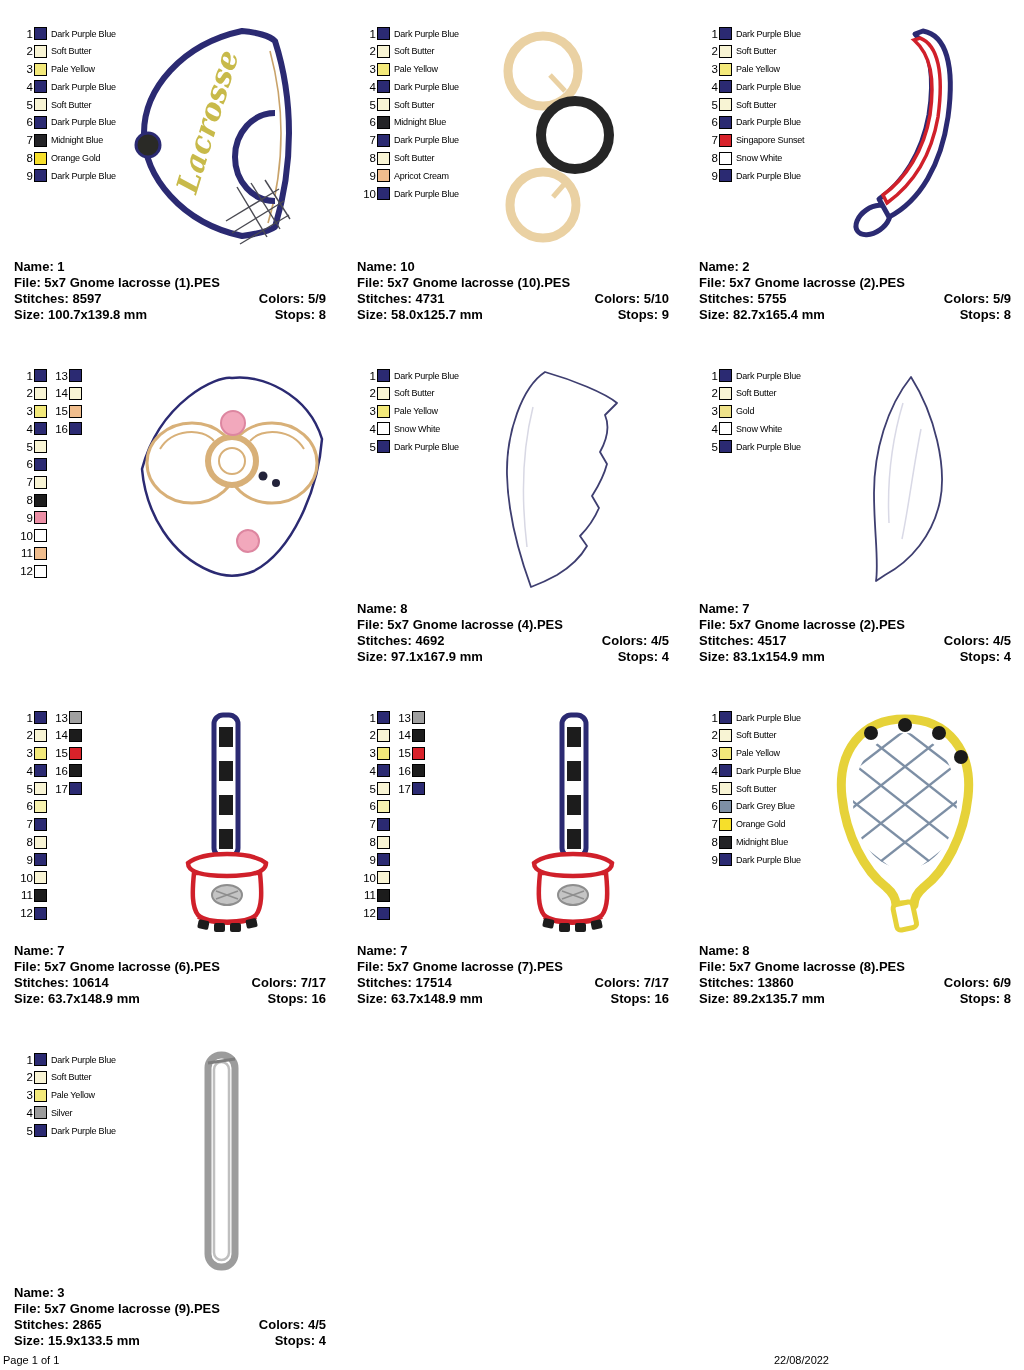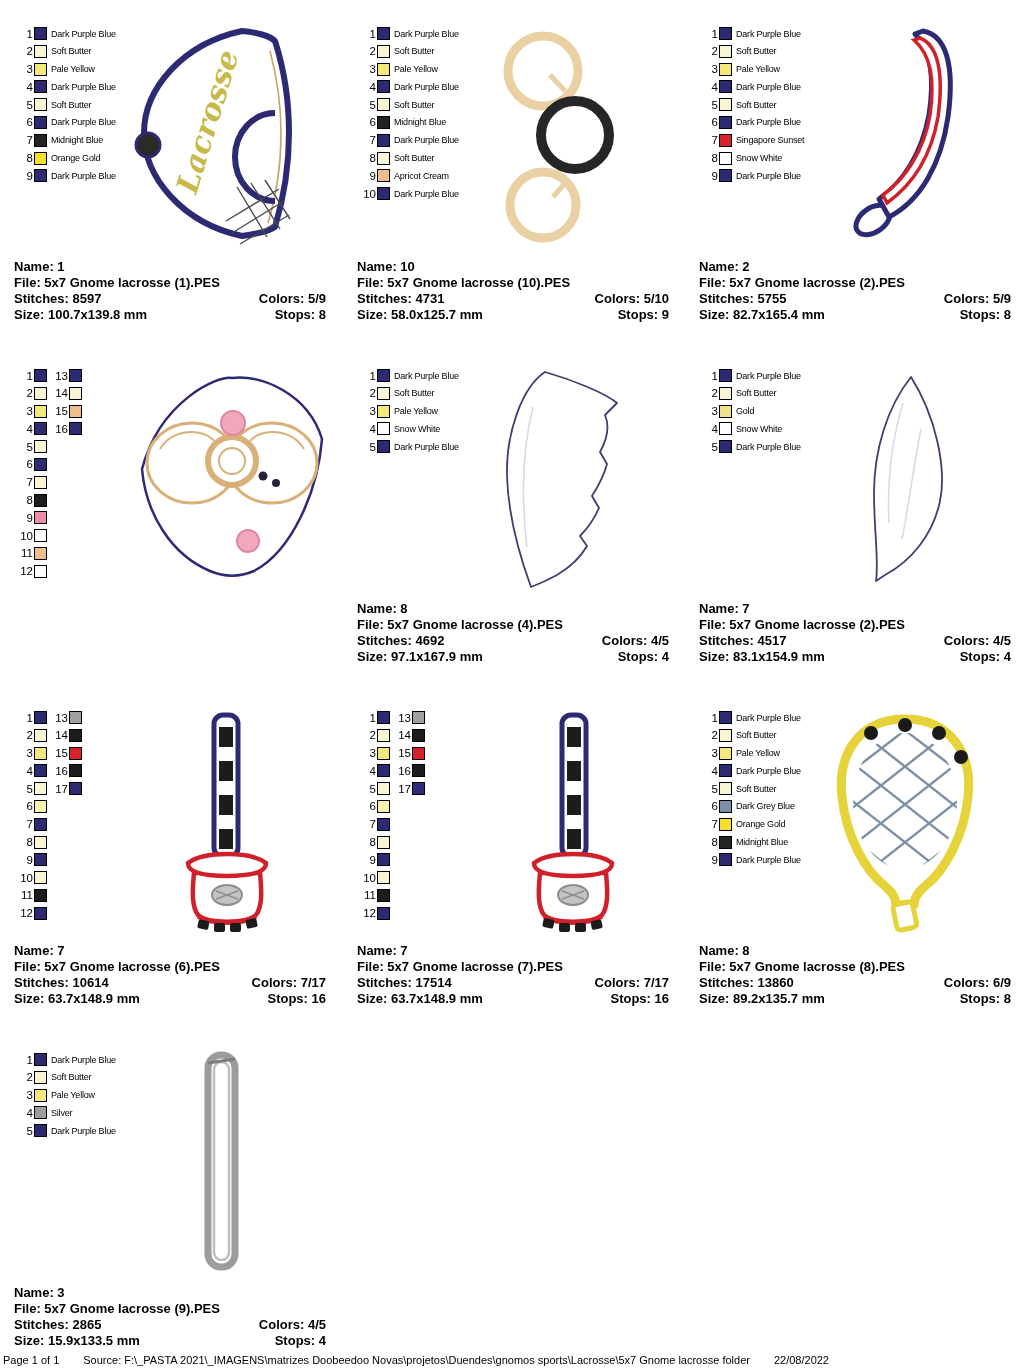--- a/index.html
+++ b/index.html
@@ -793,16 +793,15 @@
           </div>
           <div class="mline msplit">
             <span>Size: 15.9x133.5 mm</span>
             <span>Stops: 4</span>
           </div>
         </div>
       </div>
     </div>
   <div class="footer">
     <span>Page 1 of 1</span>
-    <span class="src">Source:  F:\_PASTA 2021\_IMAGENS\matrizes Doobeedoo Novas\projetos\Duendes\gnomos sports\Lacrosse\5x7 Gnome lacrosse folder</span>
     <span>22/08/2022</span>
   </div>
 </div>
 
 </body></html>

